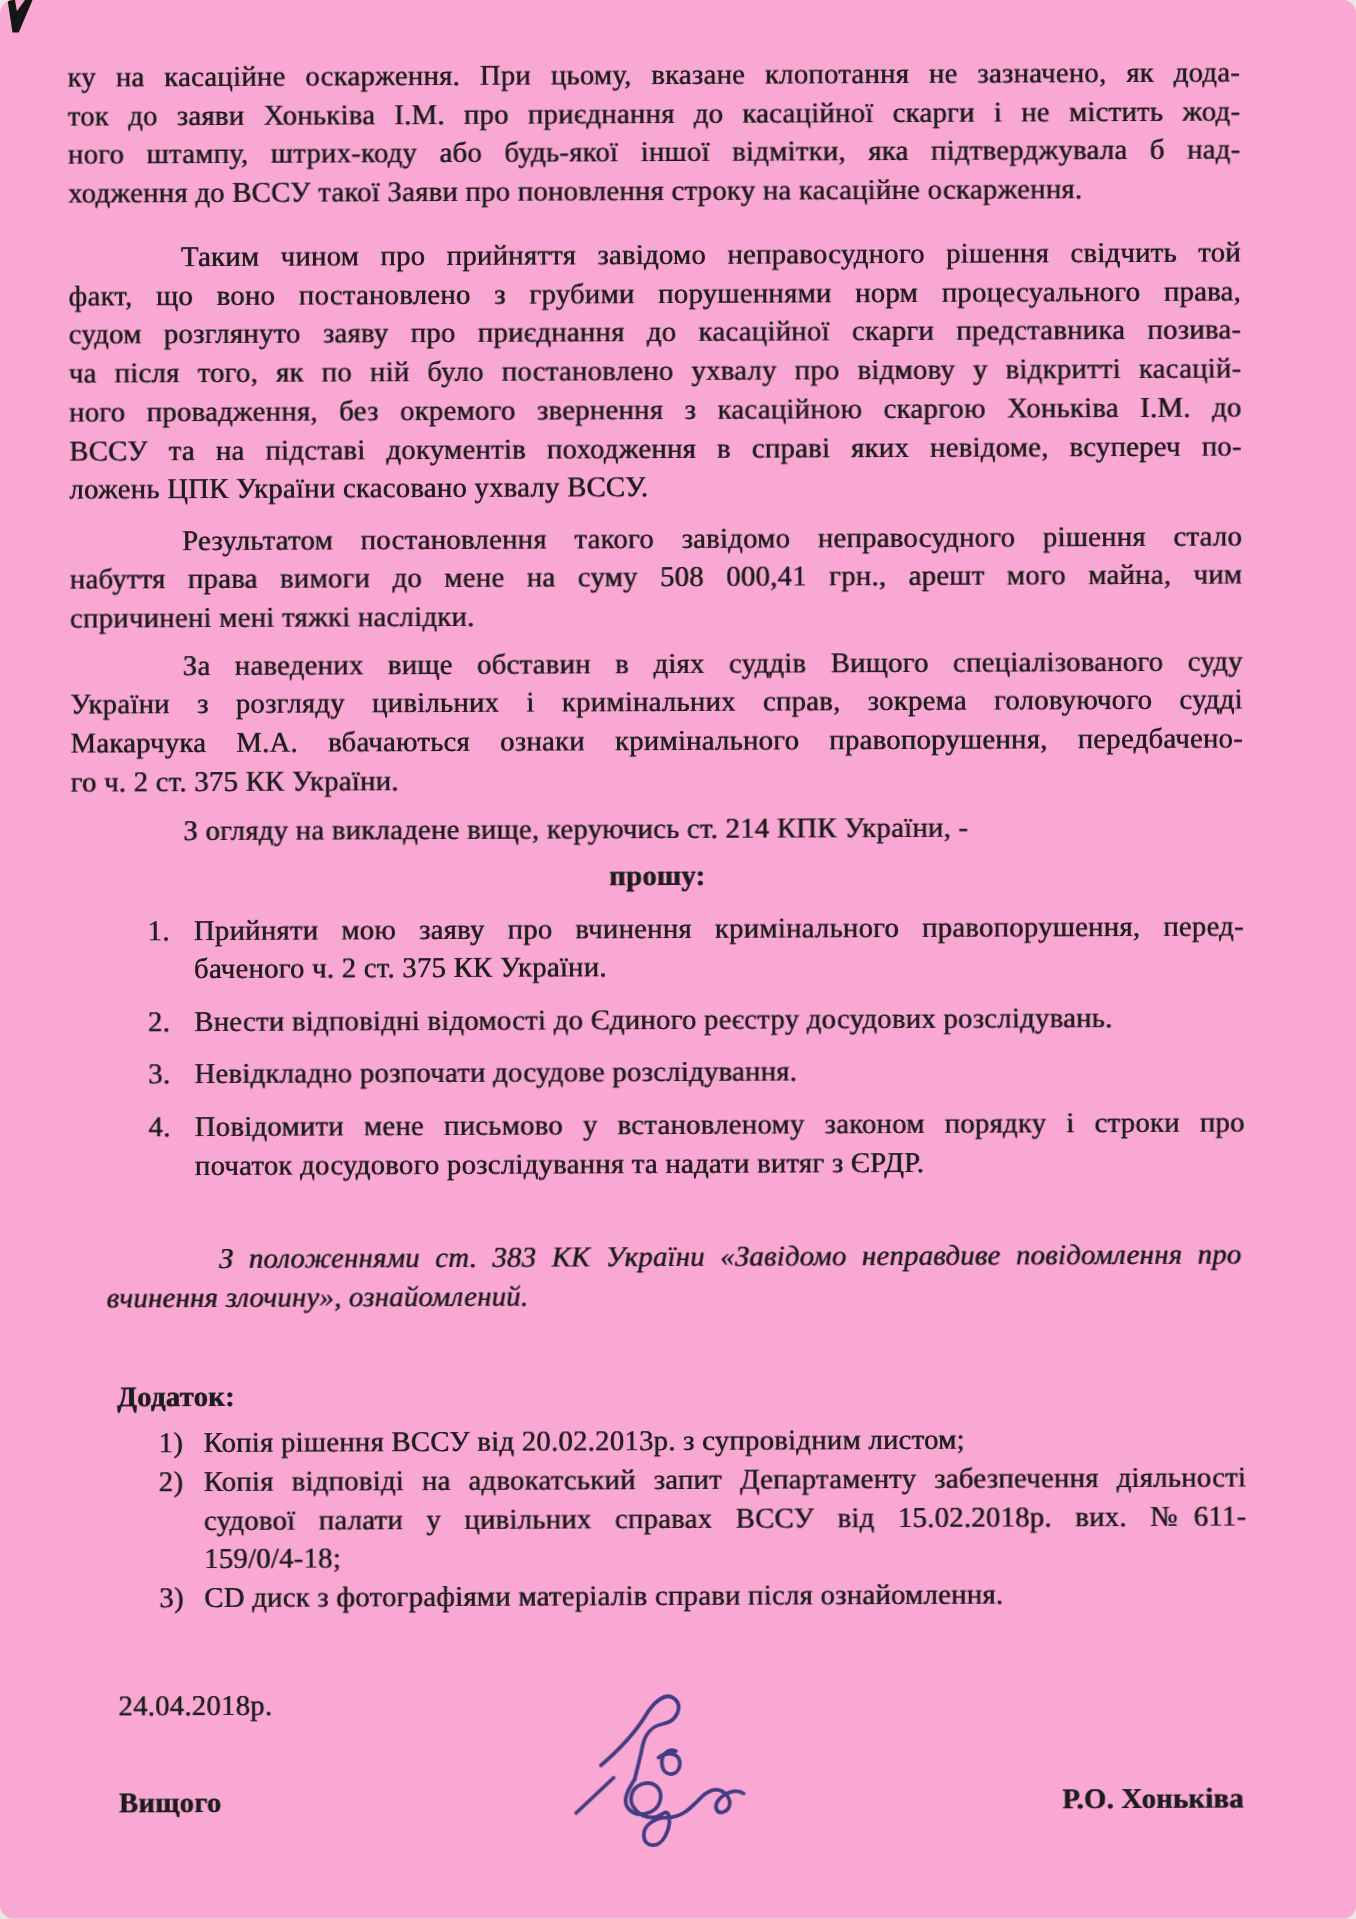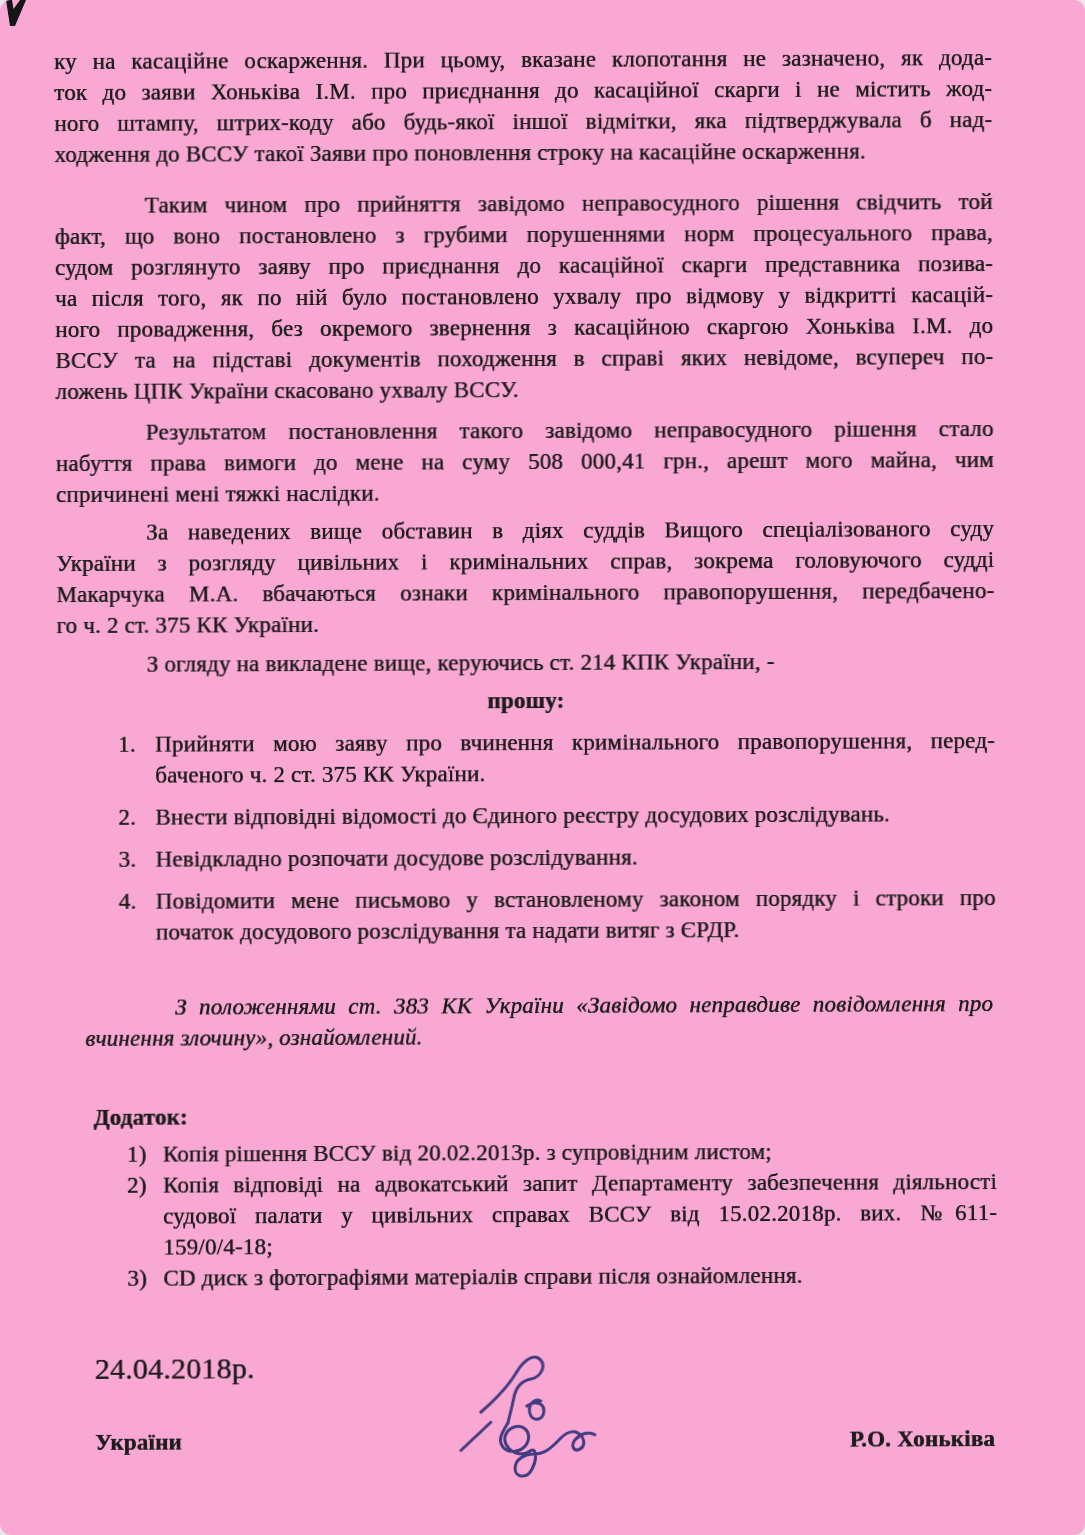--- a/index.html
+++ b/index.html
@@ -25,21 +25,21 @@
   .item .num{width:37px;flex:none;}
   .item .body{flex:1;min-width:0;}
   .attach .item2{display:flex;padding-left:68px;}
   .attach .num{width:36px;flex:none;}
   .attach .body{flex:1;min-width:0;}
   .footer-row{
     position:absolute;left:92px;right:93px;top:1428px;
     display:flex;justify-content:space-between;
     font-size:23px;font-weight:bold;text-shadow:0.45px 0 0 currentColor;letter-spacing:0.2px;
   }
-  .date-blk{position:absolute;left:92px;top:1350px;font-size:30px;letter-spacing:0.2px;text-shadow:0.4px 0 0 currentColor;}
+  .date-blk{position:absolute;left:92px;top:1350px;font-size:23px;letter-spacing:0.2px;text-shadow:0.4px 0 0 currentColor;}
   .sig{position:absolute;left:450px;top:1350px;width:170px;height:140px;}
   .corner{position:absolute;left:0;top:0;width:30px;height:28px;}
 </style>
 </head>
 <body>
 
 <div class="page">
 
   <svg class="corner" viewBox="0 0 30 28" aria-hidden="true">
     <path d="M6 0 L12 0 L13.5 9 L20 0 L26 0 L15 26 L10 26 Z" fill="#161616"></path>
@@ -145,18 +145,18 @@
     <div class="date-blk">24.04.2018р.</div>
 
     <svg class="sig" viewBox="0 0 170 140" aria-hidden="true" fill="none" stroke="#34337b" stroke-width="3" stroke-linecap="round" stroke-linejoin="round" opacity="0.92">
       <path d="M8 100 L38 72"></path>
       <path d="M28 62 C42 50 55 37 64 22 C70 12 80 3 87 9 C94 15 89 27 78 29 C68 31 63 37 61 48 C59 58 57 64 55 73"></path>
       <path d="M74 56 C82 50 92 53 91 62 C90 71 79 72 77 63 C75 54 82 48 88 51"></path>
       <path d="M55 73 C50 81 44 90 50 97 C57 105 72 101 75 91 C78 81 70 74 61 77 C52 80 49 90 55 97 C60 104 70 106 77 101 C84 96 84 110 79 119 C74 129 62 128 62 118 C62 109 72 104 81 104 C93 104 100 96 108 88 C116 80 124 80 129 87 C133 93 130 99 125 100 C120 101 118 95 122 90 C127 84 136 81 142 85"></path>
     </svg>
 
     <div class="footer-row">
-      <span>України</span>
+      <span>Вищого</span>
       <span>Р.О. Хоньківа</span>
     </div>
 
   </div>
 </div>
 
 </body></html>

